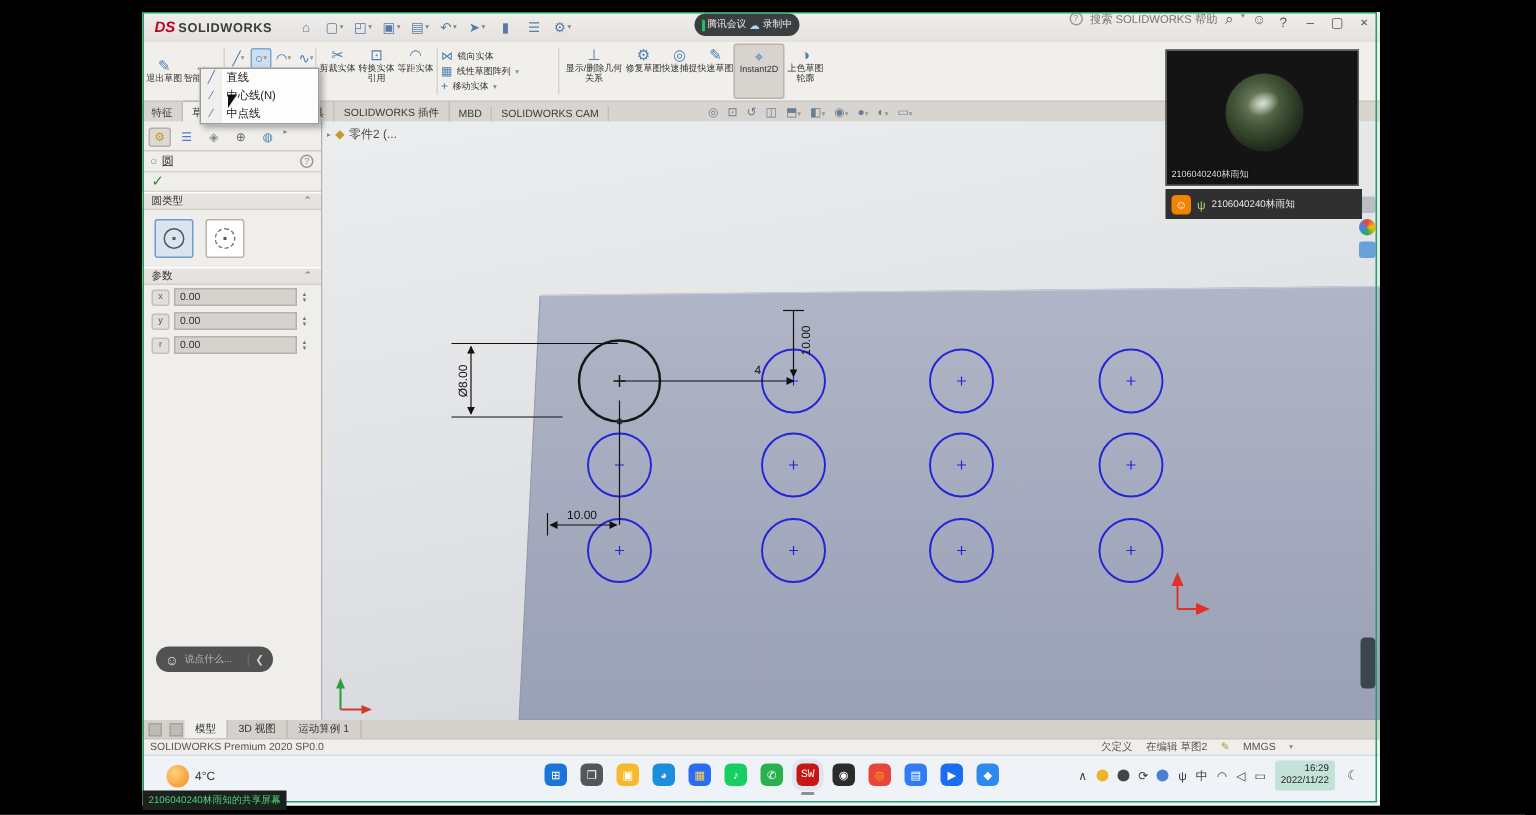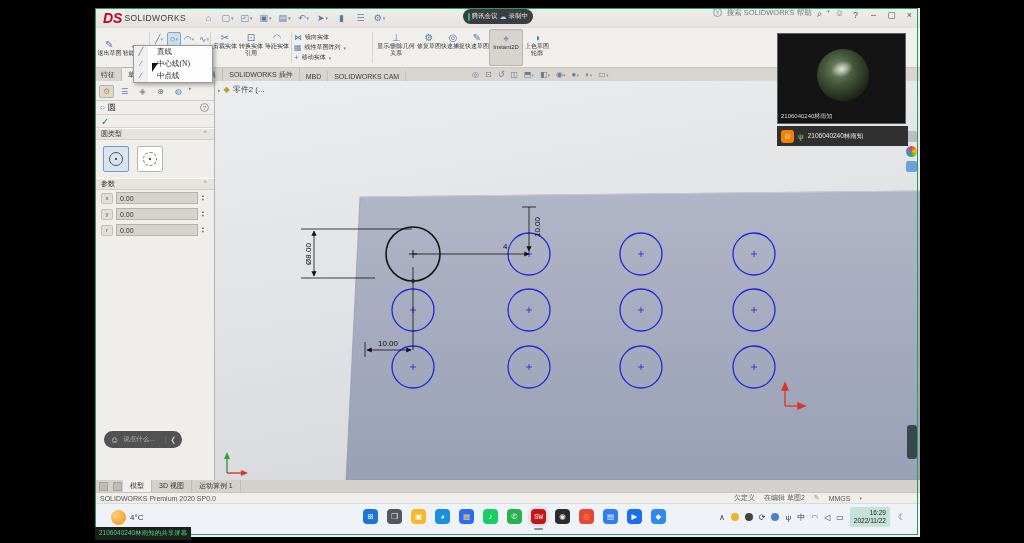--- a/index.html
+++ b/index.html
@@ -3,22 +3,22 @@
 <meta charset="utf-8">
 <style>
   html,body{margin:0;padding:0;background:#000;}
   *{box-sizing:border-box;font-family:"Liberation Sans","DejaVu Sans",sans-serif;}
   .stage{position:relative;width:1024px;height:543px;background:#000;overflow:hidden;}
   .screen{position:absolute;left:95px;top:8px;width:825px;height:529px;background:#ebe9e7;overflow:visible;}
   .shareframe{position:absolute;left:95px;top:8px;width:823px;height:527px;border:1px solid #1ea15f;z-index:80;pointer-events:none;}
 
   
   .titlebar{position:absolute;left:0;top:0;width:825px;height:20px;background:linear-gradient(#f0eeec,#e4e1de);display:flex;align-items:center;font-size:8px;color:#444;}
-  .ds{color:#c40022;font-weight:bold;font-style:italic;font-size:14px;margin-left:8px;}
-  .swlogo{font-weight:normal;color:#3c3c3c;letter-spacing:.4px;font-size:8.5px;margin-left:2px;}
+  .ds{color:#c40022;font-weight:bold;font-style:italic;font-size:10px;margin-left:8px;}
+  .swlogo{font-weight:bold;color:#3c3c3c;letter-spacing:.4px;font-size:8.5px;margin-left:2px;}
   .qicons{display:flex;margin-left:14px;gap:2px;}
   .qicon{width:17px;height:15px;display:flex;align-items:center;justify-content:center;color:#5a7ca4;font-size:9px;border-radius:2px;}
   .qicon i{font-style:normal;font-size:5px;color:#888;margin-left:1px;}
   .doctitle{position:absolute;left:385px;top:4px;font-size:8px;color:#333;z-index:1;}
   .meetpill{position:absolute;left:368px;top:1px;width:70px;height:15px;background:#3b3e40;border-radius:8px;z-index:3;display:flex;align-items:center;gap:2px;padding:0 5px;color:#e8e8e8;font-size:6.5px;white-space:nowrap;}
   .meetcam{width:8px;height:8px;border-radius:2px;background:#17c25f;display:inline-block;}
   .meetcloud{color:#9fd9ff;font-size:7px;}
   .tbright{position:absolute;right:4px;top:0;height:20px;display:flex;align-items:flex-start;gap:5px;font-size:7.5px;color:#777;}
   .helpcirc{width:9px;height:9px;border:1px solid #999;border-radius:50%;display:flex;align-items:center;justify-content:center;font-size:6px;color:#888;}
   .winbtn{width:13px;height:14px;display:flex;align-items:center;justify-content:center;color:#555;font-size:9px;}
@@ -34,21 +34,21 @@
   .tcell.active{background:#cfdeee;border:1px solid #7aa7d6;}
   .rmid{width:24px;display:flex;flex-direction:column;align-items:center;justify-content:flex-start;padding-top:3px;font-size:6px;color:#333;text-align:center;line-height:7px;}
   .rrows{display:flex;flex-direction:column;justify-content:center;gap:1px;width:76px;}
   .rrow{display:flex;align-items:center;gap:3px;font-size:6px;color:#333;white-space:nowrap;}
   .rrow b{font-weight:normal;color:#4f7fae;font-size:8px;}
   .instant{background:#d7d3ce;border:1px solid #b9b4ad;border-radius:2px;}
   
   .linemenu{position:absolute;left:38px;top:37px;width:80px;background:#fdfdfd;border:1px solid #9b9b9b;box-shadow:2px 2px 4px rgba(0,0,0,.3);z-index:40;}
   .mitem{display:flex;align-items:center;height:12px;font-size:7.5px;color:#222;}
   .mitem .micon{width:14px;text-align:center;color:#4f7fae;font-size:8px;background:#f0efed;height:12px;line-height:12px;}
-  .mitem span:last-child{padding-left:9px;font-family:Liberation Serif, serif;}
+  .mitem span:last-child{padding-left:3px;}
   .cursorArrow{position:absolute;left:57px;top:55px;width:0;height:0;border-left:6px solid #111;border-bottom:9px solid transparent;border-right:2px solid transparent;z-index:46;}
 
   
   .tabstrip{position:absolute;left:0;top:60px;width:825px;height:13px;background:#d8d4d0;display:flex;align-items:flex-end;font-size:7px;color:#3b3b3b;}
   .rtab{padding:2px 6px 1px;white-space:nowrap;border-right:1px solid #c2beb8;}
   .rtab.active{background:#f1efec;border-top:1px solid #b9b4ad;}
   .headsup{position:absolute;left:377px;top:59px;height:14px;display:flex;align-items:center;gap:6px;color:#6a7f93;font-size:8px;z-index:5;}
   .hicon i{font-style:normal;font-size:5px;color:#999;}
 
   

